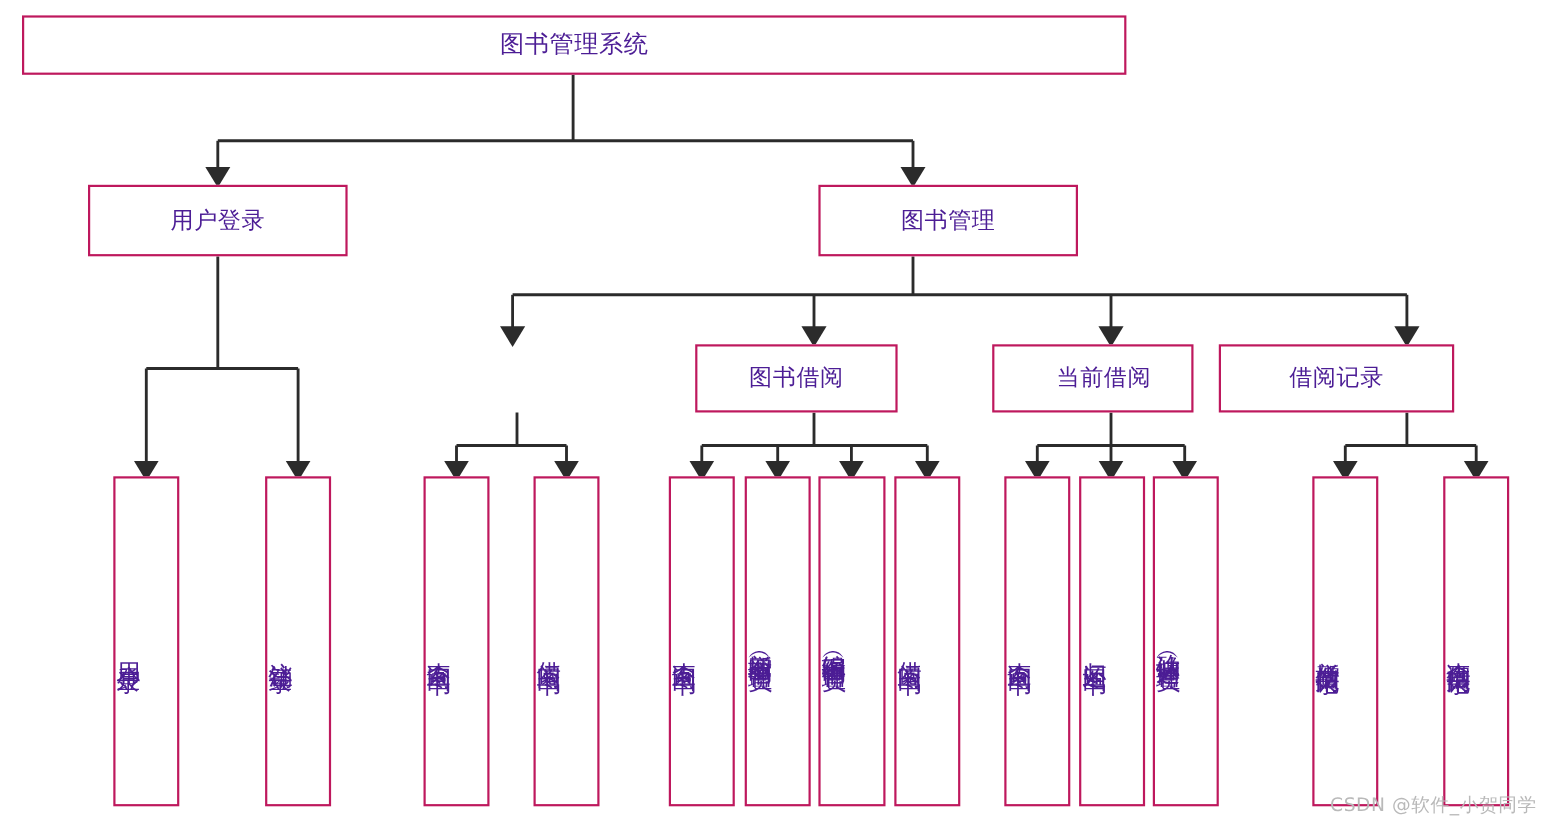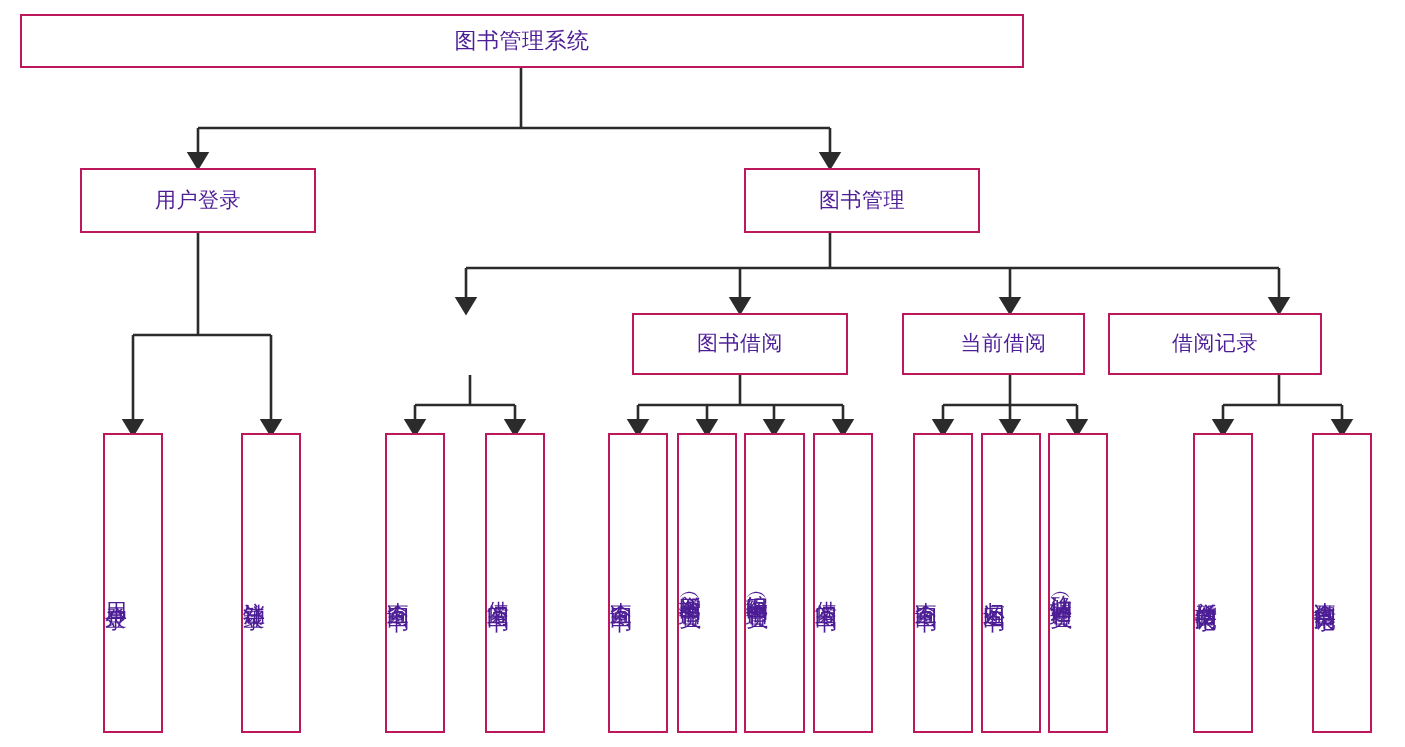--- a/index.html
+++ b/index.html
@@ -133,21 +133,21 @@
     <span class="lbl">图书管理系统</span>
   </div>
 
   <div class="node h-node" style="left:80px; top:168px; width:236px; height:65px;">
     <span class="lbl">用户登录</span>
   </div>
   <div class="node h-node" style="left:712px; top:168px; width:236px; height:65px;margin-left:32px;">
     <span class="lbl">图书管理</span>
   </div>
 
-  <div class="node h-node" style="left:632px; top:313px; width:216px; height:62px;">
+  <div class="node h-node" style="left:632px; top:313px; width:184px; height:62px;">
     <span class="lbl">图书借阅</span>
   </div>
   <div class="node h-node" style="left:902px; top:313px; width:183px; height:62px;padding-left:20px;">
     <span class="lbl">当前借阅</span>
   </div>
   <div class="node h-node" style="left:1108px; top:313px; width:214px; height:62px;">
     <span class="lbl">借阅记录</span>
   </div>
 
   <div class="node v-node" style="left:103px; top:433px; width:60px; height:300px;">
@@ -187,14 +187,15 @@
     <span class="lbl">确认归还（管理员）</span>
   </div>
 
   <div class="node v-node tall" style="left:1193px; top:433px; width:60px; height:300px;">
     <span class="lbl">新增借阅记录</span>
   </div>
   <div class="node v-node tall" style="left:1312px; top:433px; width:60px; height:300px;">
     <span class="lbl">查询借阅记录</span>
   </div>
 
+  <div id="watermark">CSDN @软件_小贺同学</div>
 
 </div>
 
 </body></html>

